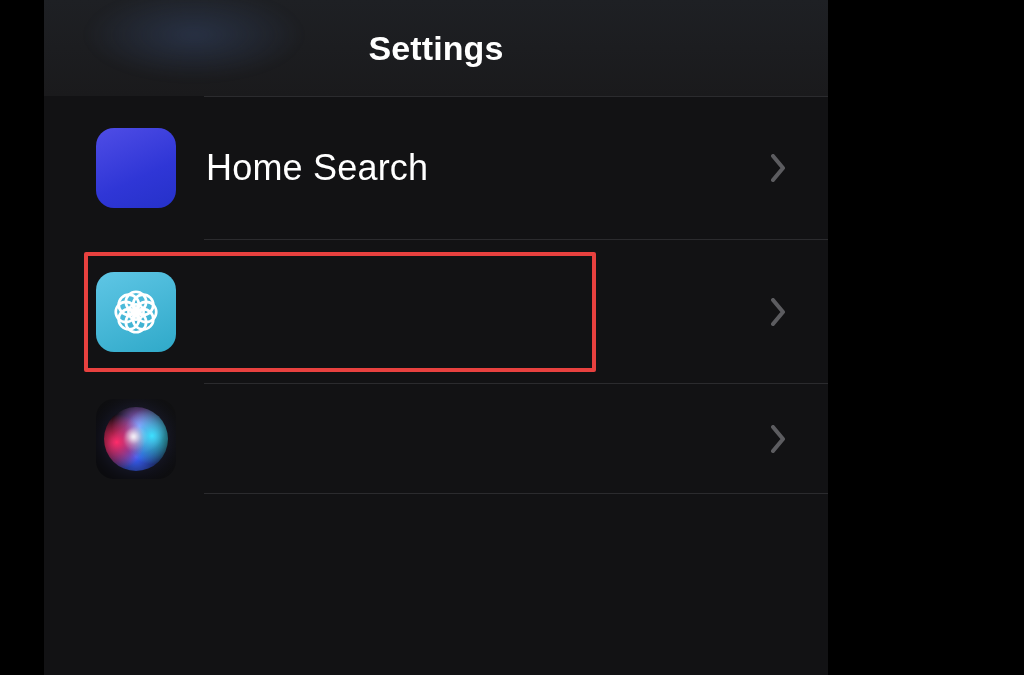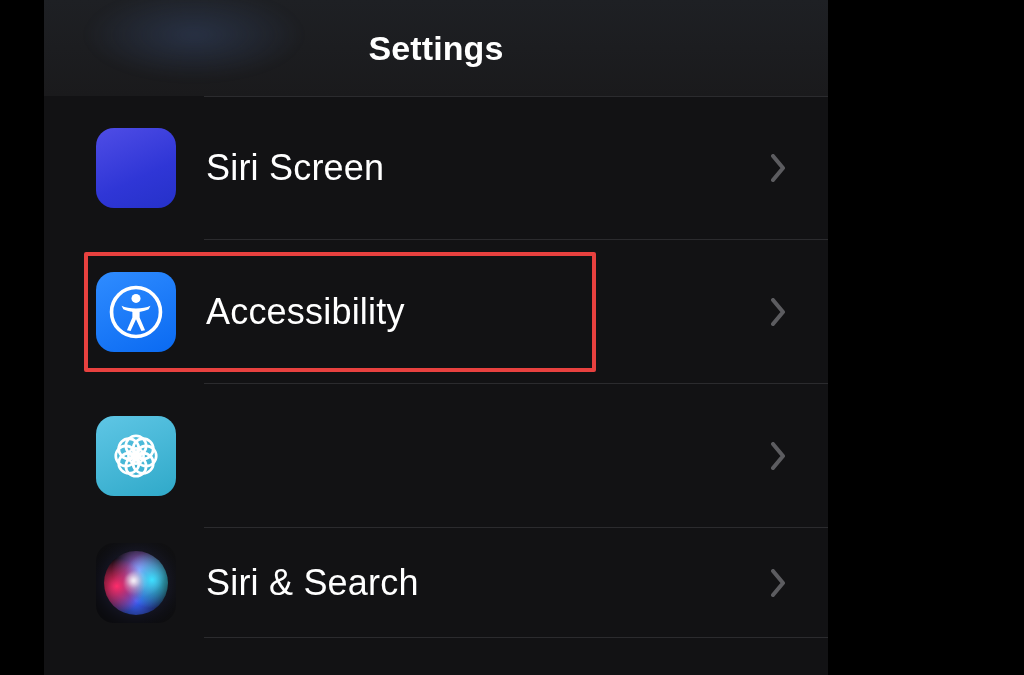--- a/index.html
+++ b/index.html
@@ -174,47 +174,30 @@
             <span style="background: rgb(184, 123, 255);"></span>
             <span style="background: rgb(82, 189, 121);"></span>
             <span style="background: rgb(122, 209, 176);"></span>
             <span style="background: rgb(255, 122, 61);"></span>
             <span style="background: rgb(255, 210, 74);"></span>
             <span style="background: rgb(102, 208, 255);"></span>
             <span style="background: rgb(255, 94, 156);"></span>
             <span style="background: rgb(75, 214, 195);"></span>
             <span style="background: rgb(138, 140, 255);"></span>
           </div>
-        <div class="row-label">Siri Screen</div>
+        <div class="row-label">Home Search</div>
         <div class="flex-spacer"></div>
         <div class="chevron">
           <svg viewBox="0 0 18 30">
               <path d="M3 3 L13 15 L3 27" fill="none" stroke="#8e8e93" stroke-width="4" stroke-linecap="round" stroke-linejoin="round"></path>
             </svg>
         </div>
         <div class="sep"></div>
       </div>
 
-      <div class="row" id="row-access">
-        <div class="icon-wrap ic-access">
-          <svg viewBox="0 0 64 64">
-            <circle cx="32" cy="32" r="27" fill="none" stroke="#ffffff" stroke-width="4"></circle>
-            <circle cx="32" cy="17" r="5" fill="#ffffff"></circle>
-            <path d="M16 25 C24 29 40 29 48 25 L46 29 C40.5 31.2 37 31.6 36 32 L36 38 L42 52 L38 53 L32 40 L26 53 L22 52 L28 38 L28 32 C27 31.6 23.5 31.2 18 29 Z" fill="#ffffff"></path>
-          </svg>
-        </div>
-        <div class="row-label">Accessibility</div>
-        <div class="flex-spacer"></div>
-        <div class="chevron">
-          <svg viewBox="0 0 18 30">
-              <path d="M3 3 L13 15 L3 27" fill="none" stroke="#8e8e93" stroke-width="4" stroke-linecap="round" stroke-linejoin="round"></path>
-            </svg>
-        </div>
-        <div class="sep"></div>
-      </div>
 
       <div class="row">
         <div class="icon-wrap ic-wallpaper">
           <svg viewBox="0 0 64 64">
             <g fill="none" stroke="#ffffff" stroke-width="3.2" stroke-linecap="round">
               <circle cx="32" cy="32" r="9"></circle>
               <circle cx="32" cy="20" r="12"></circle>
               <circle cx="32" cy="44" r="12"></circle>
               <circle cx="20" cy="32" r="12"></circle>
               <circle cx="44" cy="32" r="12"></circle>
@@ -231,21 +214,20 @@
               <path d="M3 3 L13 15 L3 27" fill="none" stroke="#8e8e93" stroke-width="4" stroke-linecap="round" stroke-linejoin="round"></path>
             </svg>
         </div>
         <div class="sep"></div>
       </div>
 
       <div class="row" style="height:110px">
         <div class="icon-wrap ic-siri">
           <div class="orb"></div>
         </div>
-        <div class="row-label">Siri &amp; Search</div>
         <div class="flex-spacer"></div>
         <div class="chevron">
           <svg viewBox="0 0 18 30">
               <path d="M3 3 L13 15 L3 27" fill="none" stroke="#8e8e93" stroke-width="4" stroke-linecap="round" stroke-linejoin="round"></path>
             </svg>
         </div>
         <div class="sep"></div>
       </div>
 
     </div>

